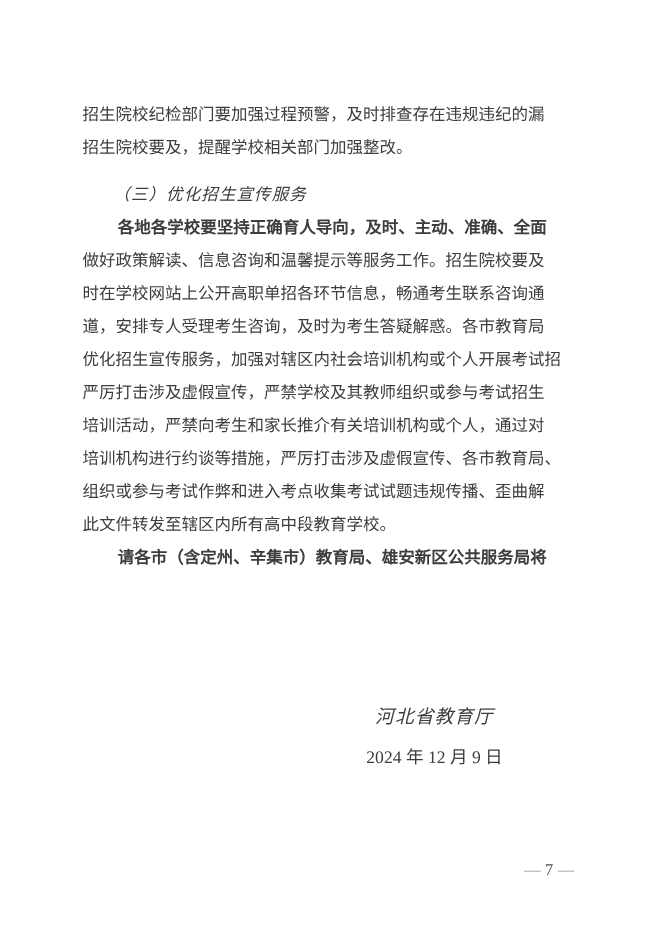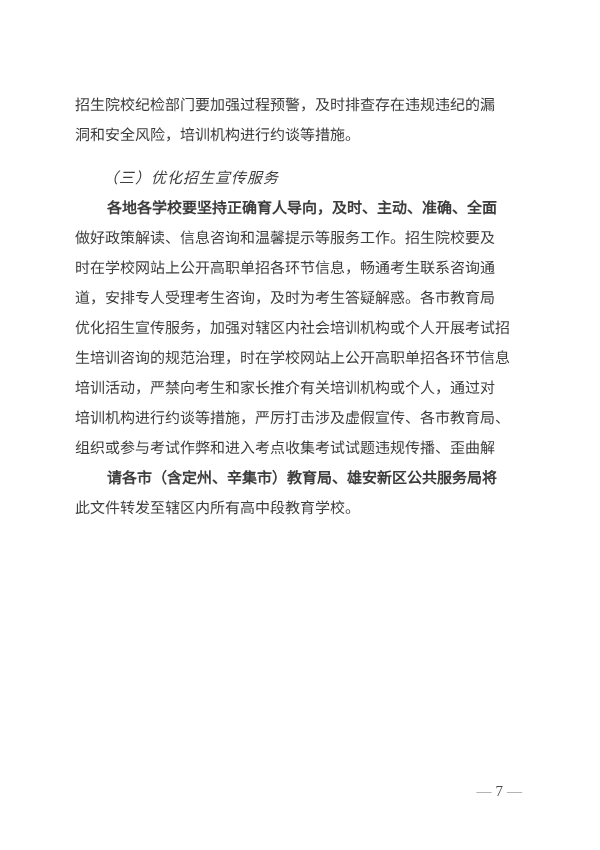--- a/index.html
+++ b/index.html
@@ -86,40 +86,44 @@
 </style>
 </head>
 <body>
 
 <div class="page">
 
   <div class="document-body">
 
   <div class="paragraph">
         <div class="line">招生院校纪检部门要加强过程预警，及时排查存在违规违纪的漏</div>
-        <div class="line">洞和安全风险，培训机构进行约谈等措施。</div>
+        <div class="line">招生院校要及，提醒学校相关部门加强整改。</div>
       </div>
       <div class="paragraph">
         <div class="line heading">（三）优化招生宣传服务</div>
       </div>
       <div class="paragraph">
         <div class="line indent">各地各学校要坚持正确育人导向，及时、主动、准确、全面</div>
         <div class="line">做好政策解读、信息咨询和温馨提示等服务工作。招生院校要及</div>
         <div class="line">时在学校网站上公开高职单招各环节信息，畅通考生联系咨询通</div>
         <div class="line">道，安排专人受理考生咨询，及时为考生答疑解惑。各市教育局</div>
         <div class="line">优化招生宣传服务，加强对辖区内社会培训机构或个人开展考试招</div>
-        <div class="line">生培训咨询的规范治理，时在学校网站上公开高职单招各环节信息</div>
+        <div class="line">严厉打击涉及虚假宣传，严禁学校及其教师组织或参与考试招生</div>
         <div class="line">培训活动，严禁向考生和家长推介有关培训机构或个人，通过对</div>
         <div class="line">培训机构进行约谈等措施，严厉打击涉及虚假宣传、各市教育局、</div>
         <div class="line">组织或参与考试作弊和进入考点收集考试试题违规传播、歪曲解</div>
       </div>
       <div class="paragraph">
+        <div class="line">此文件转发至辖区内所有高中段教育学校。</div>
         <div class="line indent">请各市（含定州、辛集市）教育局、雄安新区公共服务局将</div>
-        <div class="line">此文件转发至辖区内所有高中段教育学校。</div>
       </div>
     </div>
 
+  <div class="signature-block">
+    <div class="signature-org">河北省教育厅</div>
+    <div class="signature-date">2024 年 12 月 9 日</div>
+  </div>
 
   <div class="page-number">
     <span class="dash">—</span><span class="num">7</span><span class="dash">—</span>
   </div>
 
 </div>
 
 </body></html>

